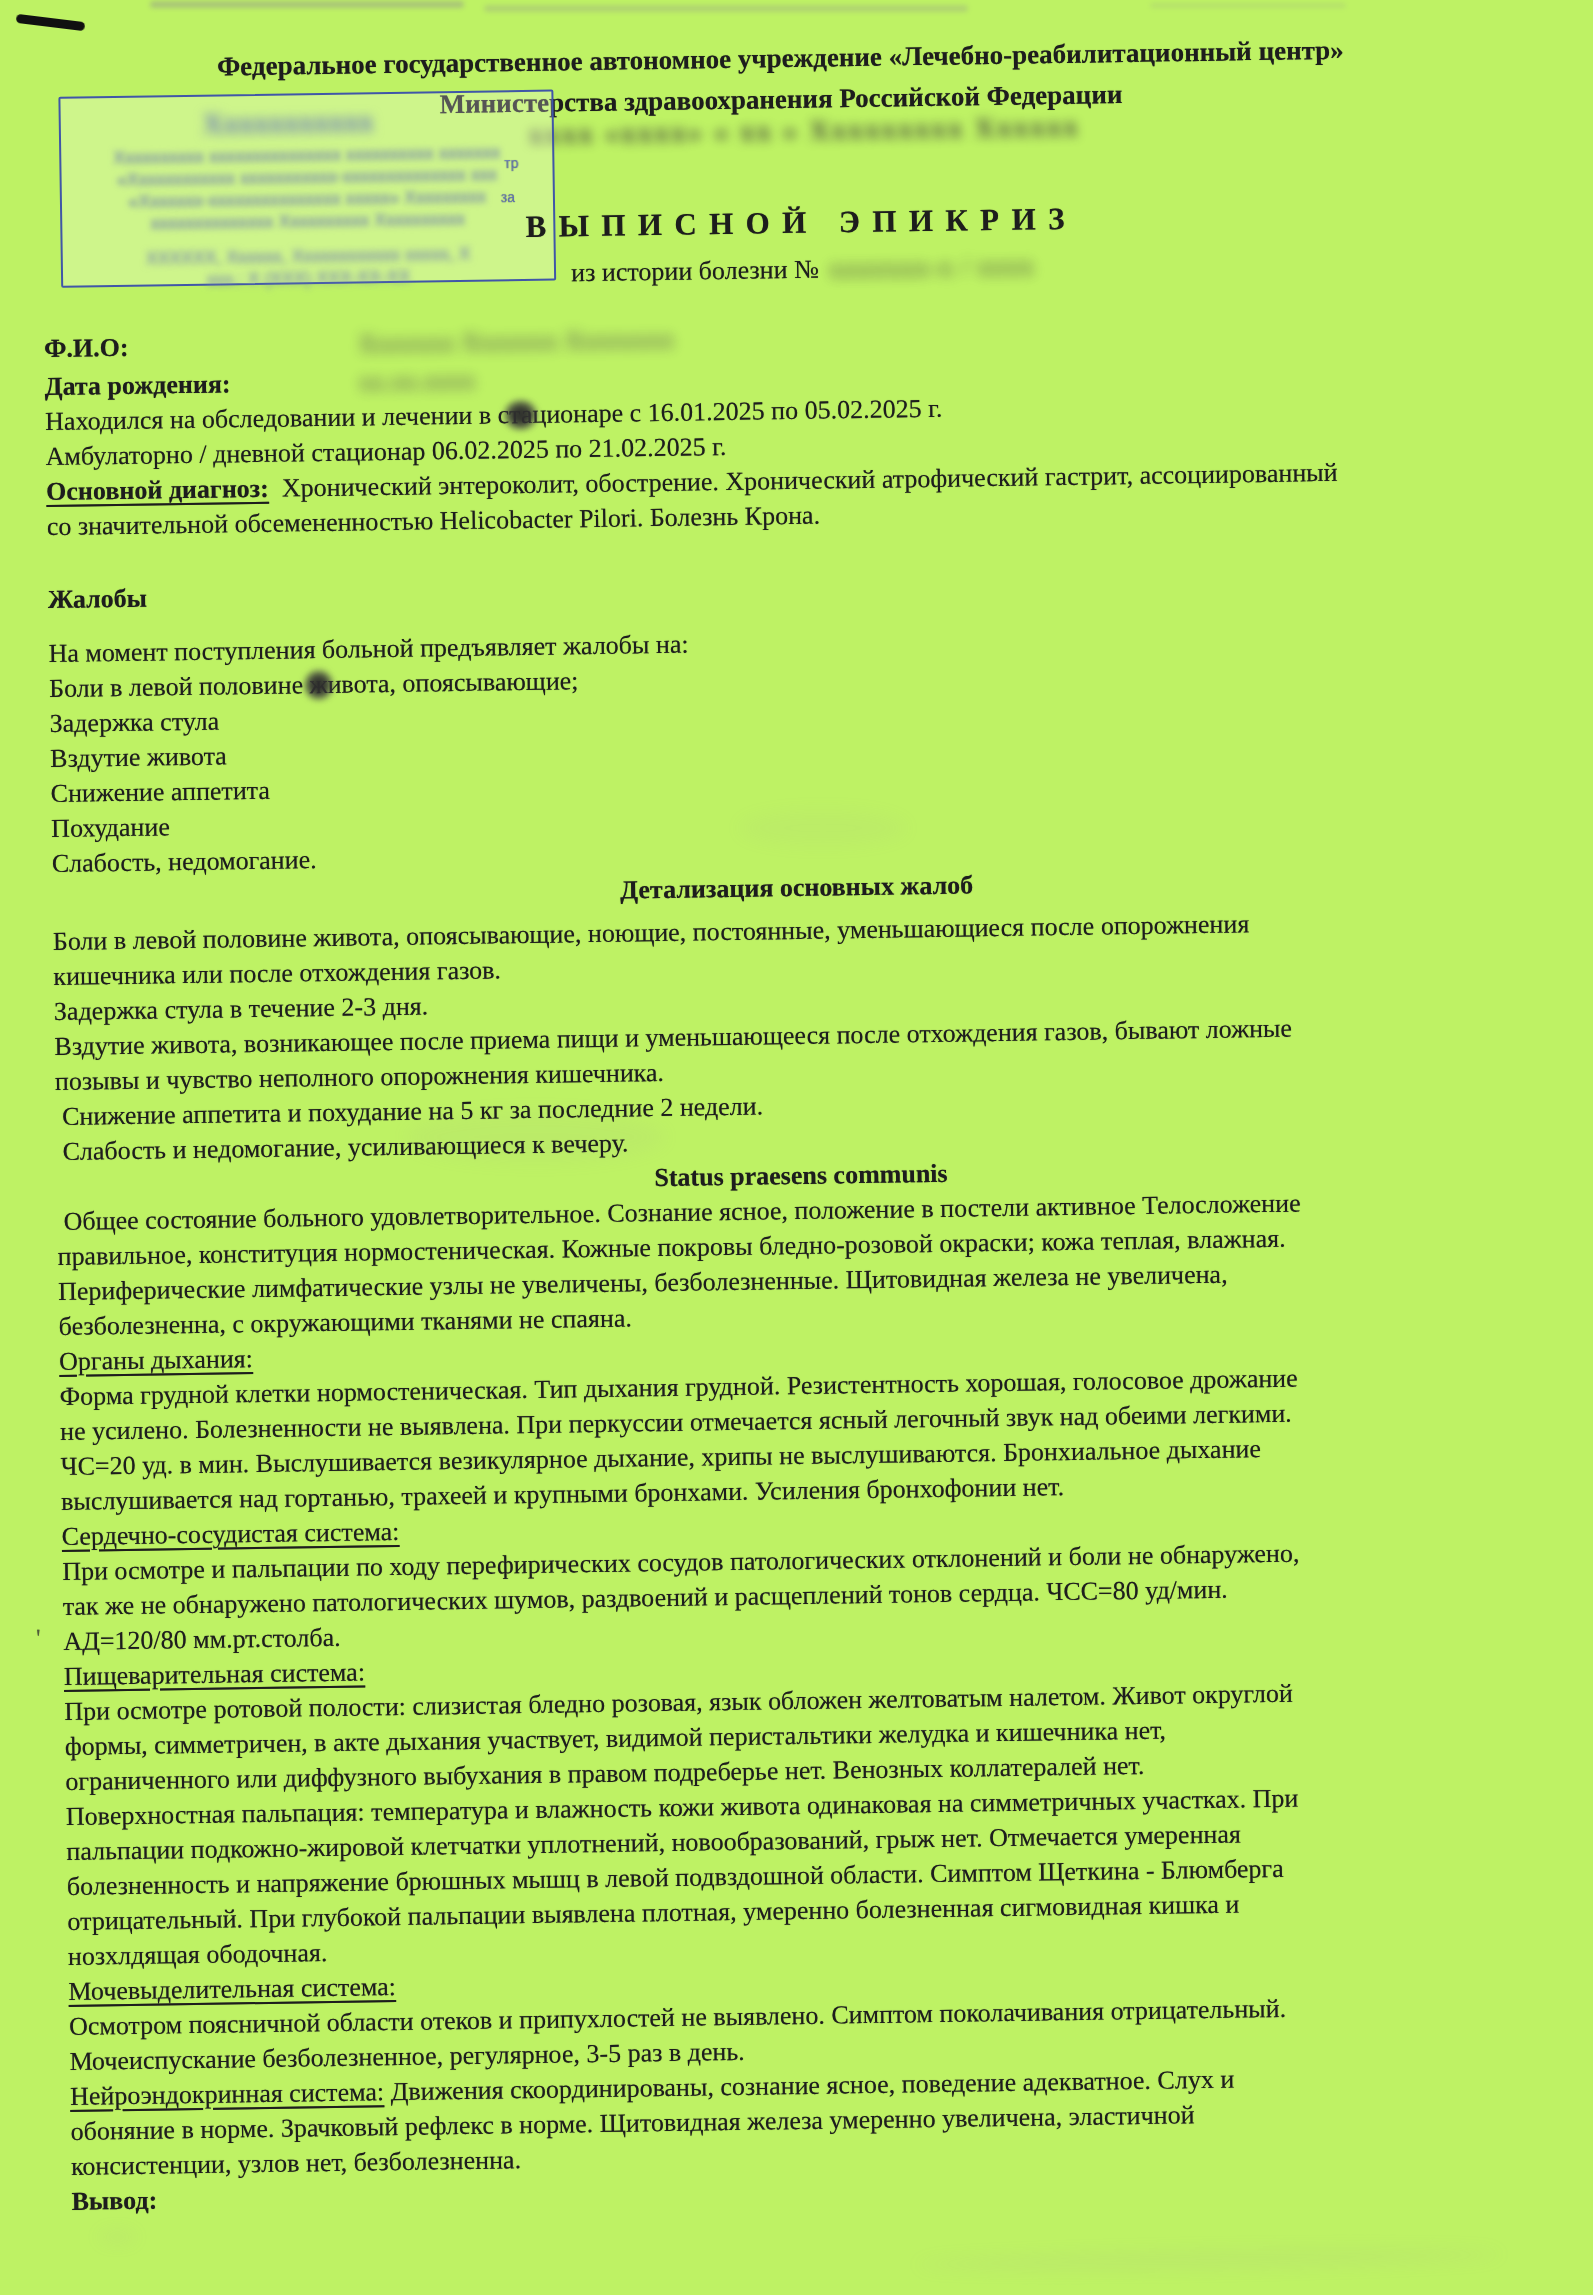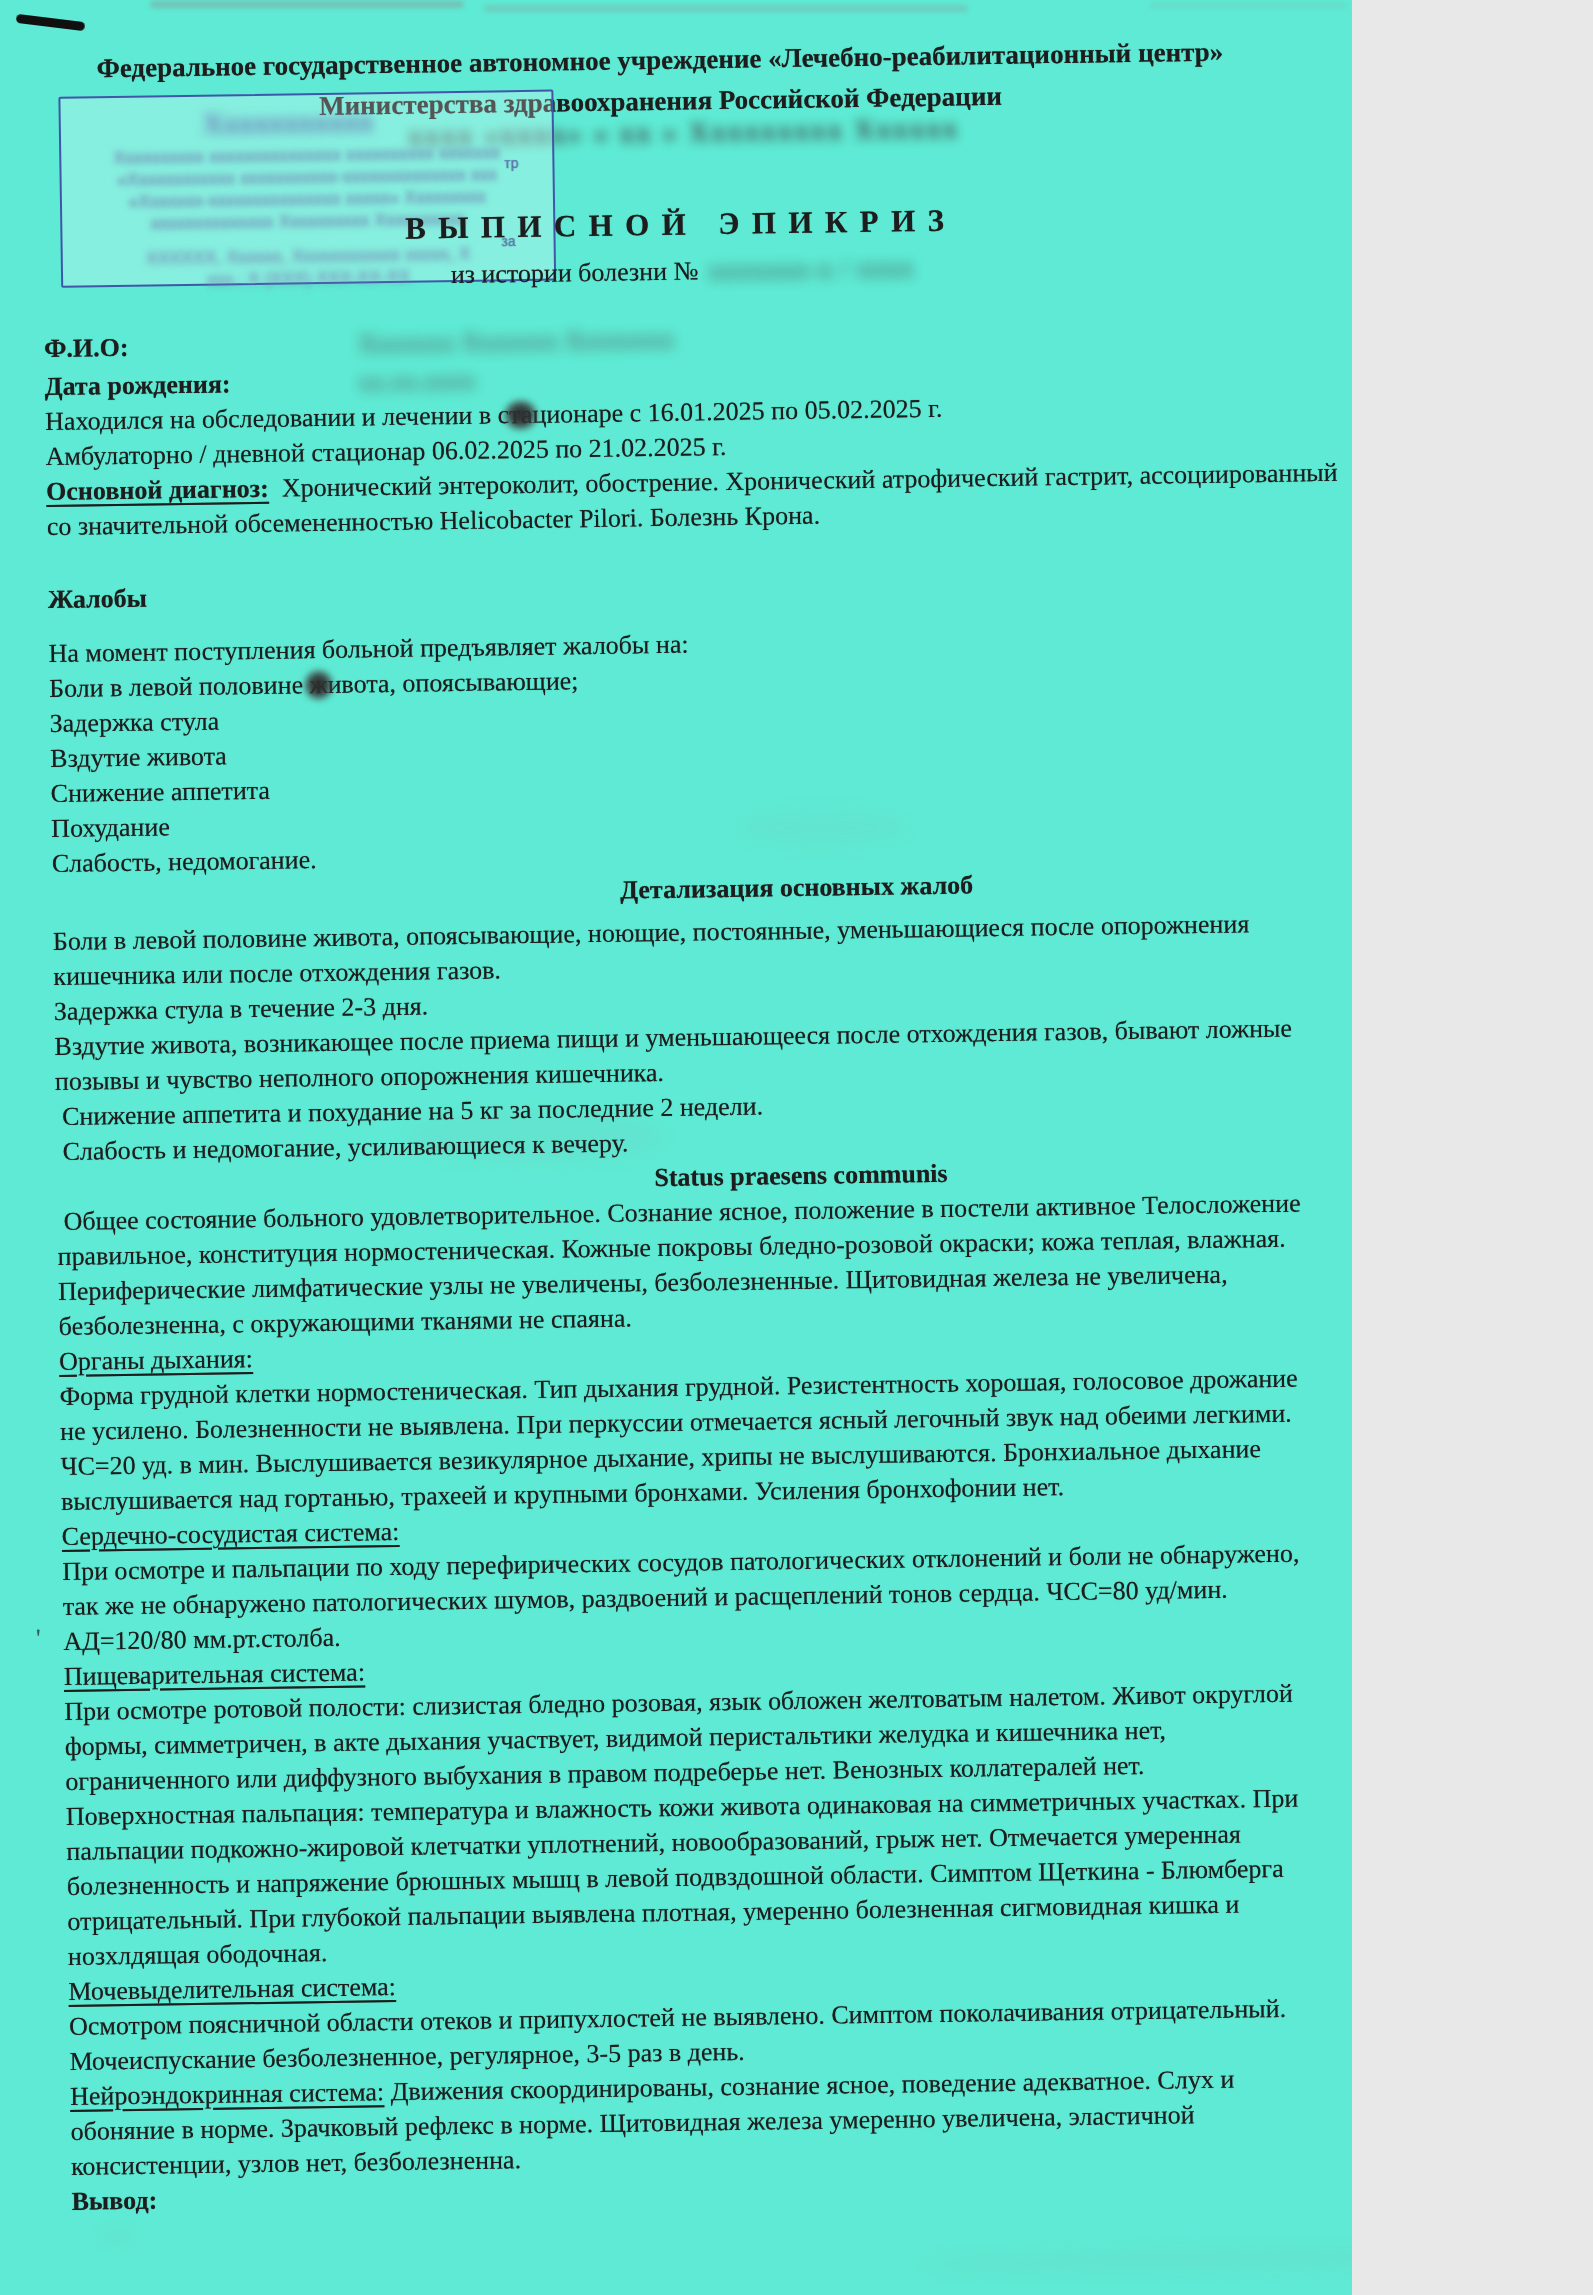--- a/index.html
+++ b/index.html
@@ -1,17 +1,17 @@
 <!DOCTYPE html>
 <html style="font-size:10.5px"><head>
 <meta charset="utf-8">
 <style>
   html,body{margin:0;padding:0;background:#e8e8e8;}
   .page{
-    position:relative;width:1352px;height:2295px;background:#5eead4;
+    position:relative;width:1593px;height:2295px;background:#bef264;
     overflow:hidden;font-family:"Liberation Serif","DejaVu Serif",serif;color:#1d1d1d;
   }
   .sheet{position:absolute;inset:0;transform:rotate(-0.85deg);transform-origin:797px 1144px;}
   .ink{text-shadow:0 0 0.8px rgba(25,25,25,.6);}
 
   
   .hdr1{position:absolute;top:37px;left:0;right:0;text-align:center;font-weight:bold;font-size:27px;line-height:42px;}
   .hdr2{position:absolute;top:78px;left:0;right:0;text-align:center;font-weight:bold;font-size:27px;line-height:42px;}
   .org-redacted{position:absolute;top:115px;left:0;right:0;text-align:center;
     font-weight:bold;font-size:28px;letter-spacing:2.6px;color:#3f3f3f;filter:blur(5.2px);opacity:.88;
@@ -30,21 +30,21 @@
     line-height:37px;transform:translateX(-18.3px);margin-bottom:3.9px;}
   .stamp-small{font-size:17.6px;color:#7b8cc6;filter:blur(3.3px);line-height:22px;
     font-family:"Liberation Sans","DejaVu Sans",sans-serif;}
   .stamp-addr{font-size:17.6px;color:#8191c8;filter:blur(3.9px);line-height:22px;margin-top:13px;
     font-family:"Liberation Sans","DejaVu Sans",sans-serif;}
   .stamp-tel{font-size:17.6px;color:#8191c8;filter:blur(3.9px);line-height:22px;
     font-family:"Liberation Sans","DejaVu Sans",sans-serif;}
   .frag{position:absolute;font-size:14px;color:#5d6fb5;filter:blur(0.7px);
     font-family:"Liberation Sans","DejaVu Sans",sans-serif;}
   .frag1{right:34px;top:63px;}
-  .frag2{right:38px;top:97px;margin-top:44px;}
+  .frag2{right:38px;top:97px;}
 
   
   .bodytext{position:absolute;left:56px;top:320px;width:1489px;}
   .line{font-size:26px;line-height:35px;white-space:pre;}
   .line.head{font-weight:bold;}
   .line.center{text-align:center;font-weight:bold;}
   .line.uline{text-decoration:underline;text-underline-offset:4.6px;text-decoration-thickness:2px;}
   .b{font-weight:bold;}
   .u{text-decoration:underline;text-underline-offset:4.6px;text-decoration-thickness:2px;}
   .lab{display:inline-block;width:314px;font-weight:bold;}

